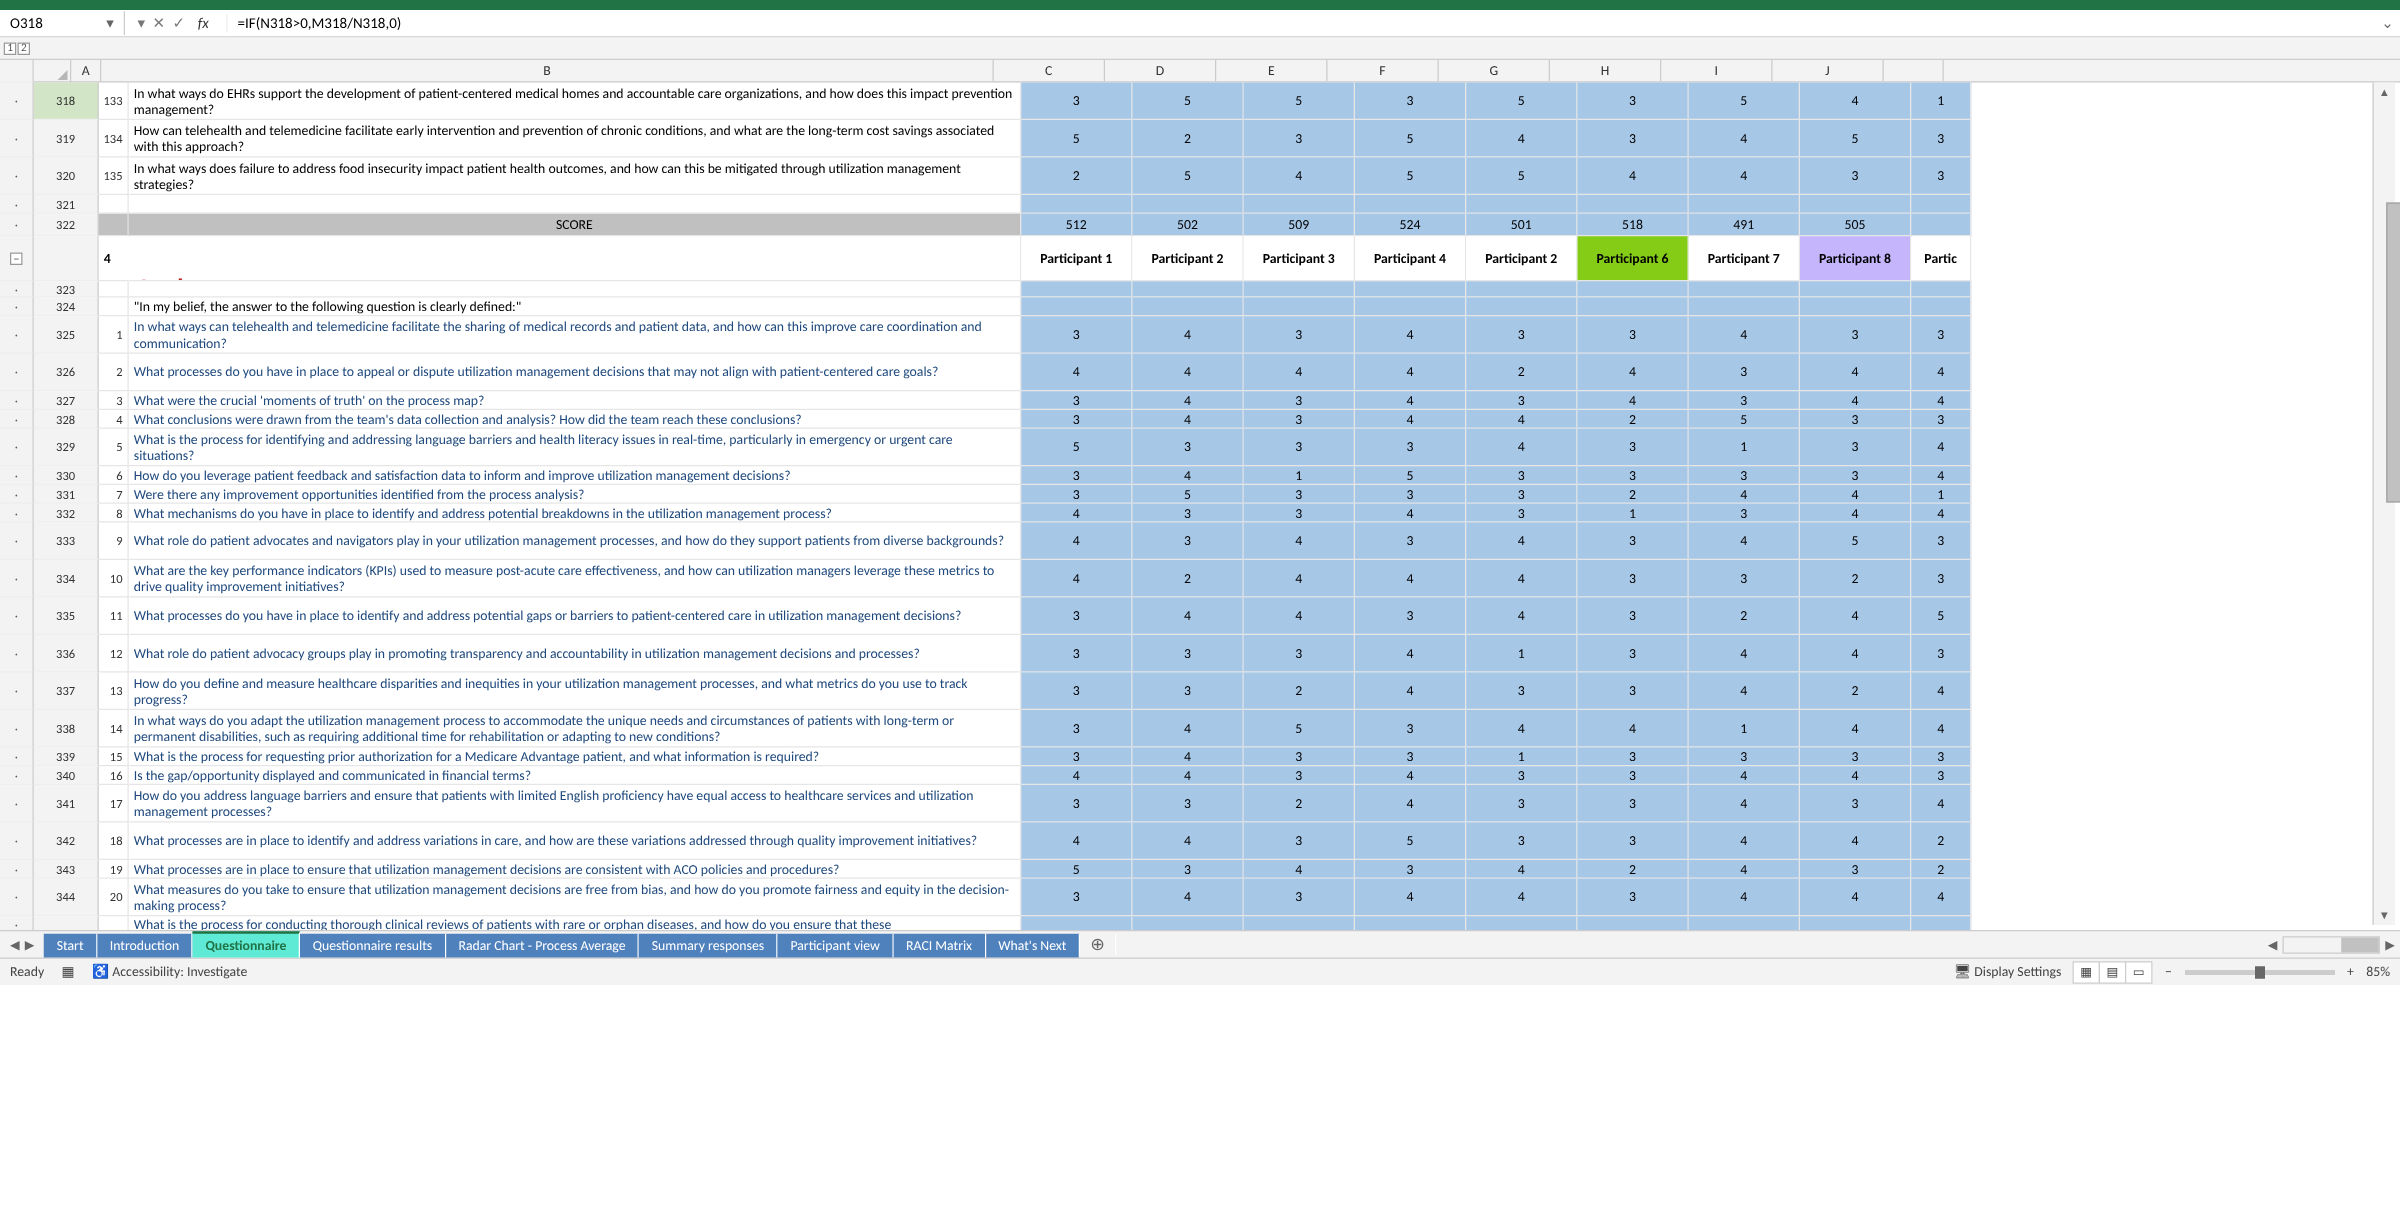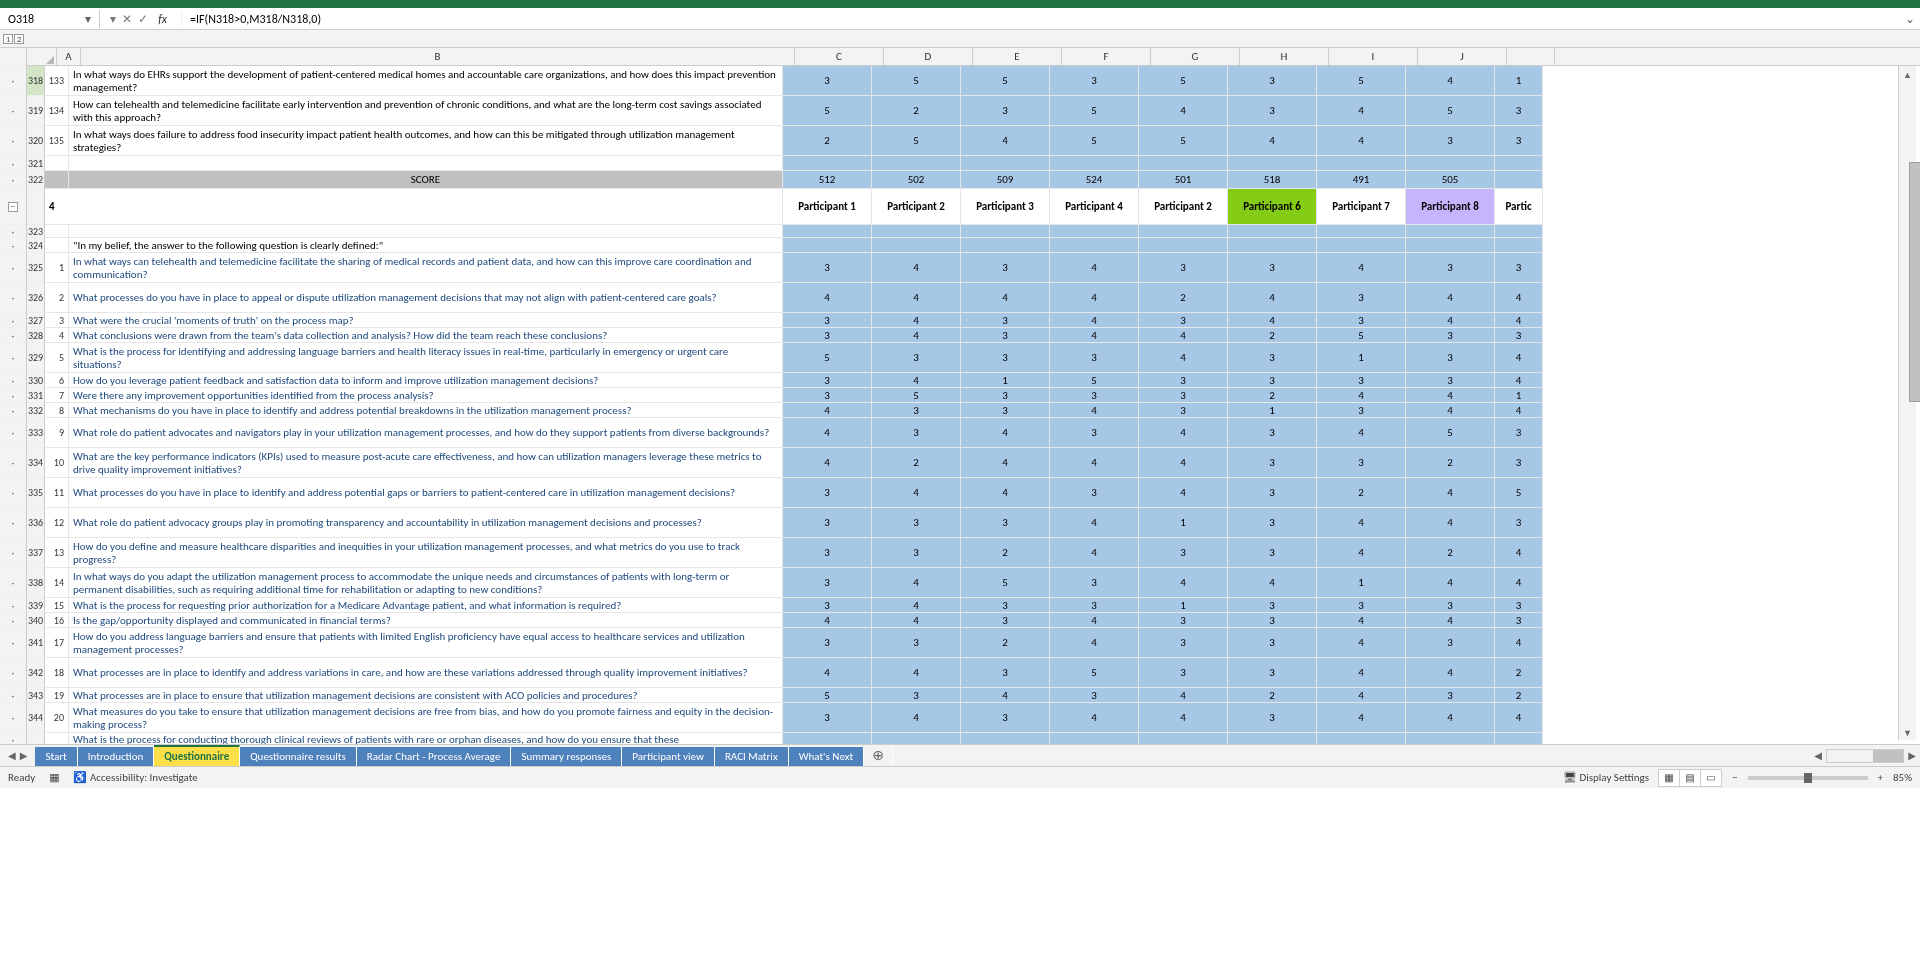--- a/index.html
+++ b/index.html
@@ -26,21 +26,21 @@
 .gutter .g-collapse { border:1px solid #999; width:10px; height:10px; display:inline-flex; align-items:center; justify-content:center; background:#fff; font-size:10px;}
 
 .grid { flex: 1; display: flex; flex-direction: column; overflow:hidden;}
 .col-headers { display: flex; height: 18px; background: #f3f3f3; border-bottom: 1px solid #ccc;}
 .col-headers > div { border-right: 1px solid #ccc; display:flex; align-items:center; justify-content:center; font-size:11px; color:#333;}
 .selectall-tri { width:30px; height:18px; position:relative;}
 .selectall-tri::after { content:''; position:absolute; right:2px; bottom:2px; width:0; height:0; border-left:8px solid transparent; border-bottom:8px solid #b7b7b7;}
 
 .rows { display:flex; flex-direction:column; }
 .row { display:flex; }
-.rownum { width:18px; background:#f3f3f3; border-right:1px solid #ccc; border-bottom:1px solid #eee; display:flex; align-items:center; justify-content:center; font-size:10px; color:#333;}
+.rownum { width:52px; background:#f3f3f3; border-right:1px solid #ccc; border-bottom:1px solid #eee; display:flex; align-items:center; justify-content:center; font-size:10px; color:#333;}
 .rownum.active { background:#d3e5c7; }
 .cell { border-right:1px solid #e6e6e6; border-bottom:1px solid #e6e6e6; padding:1px 4px; display:flex; align-items:center; font-size:11px; overflow:hidden;}
 .cell.num { justify-content:center; }
 .cell.blue { background:#a7c7e7; }
 .cell.greyband { background:#c0c0c0; justify-content:center; font-weight:normal;}
 .section-title { font-size:20px; color:#b91c1c; font-weight:bold; padding-left:2px;margin-top:48px;}
 .participant-hdr { font-weight:bold; font-size:11px; text-align:center; justify-content:center;}
 .small-serial { width:24px; font-size:10px; justify-content:flex-end; padding-right:4px; color:#333;}
 
 .c-A { width:24px; }
@@ -51,21 +51,21 @@
 .hscroll-area { position:absolute; right:4px; bottom:4px; top:18px; width:18px; background:#f3f3f3; border-left:1px solid #ccc; display:flex; flex-direction:column; align-items:center;}
 .hscroll-area .arrow { height:16px; font-size:9px; color:#666; display:flex; align-items:center; justify-content:center;}
 .hscroll-area .track { flex:1; position:relative; }
 .hscroll-area .thumb { position:absolute; top:80px; width:14px; left:1px; height:240px; background:#c1c1c1; border:1px solid #a0a0a0;}
 
 .sheet-tabs-row { display:flex; align-items:center; height:22px; background:#f3f3f3; border-top:1px solid #ccc; }
 .tab-nav { display:flex; gap:4px; padding:0 8px; color:#666; font-size:10px;}
 .tab-nav span { cursor:pointer; }
 .tabs { display:flex; align-items:flex-end; }
 .tab { padding:3px 10px; font-size:11px; color:#fff; background:#4f81bd; border-right:1px solid #fff; cursor:pointer;}
-.tab.active { background:#fde047; color:#217346; border-top:2px solid #217346; font-weight:bold;}
+.tab.active { background:#5eead4; color:#217346; border-top:2px solid #217346; font-weight:bold;}
 .tab.add { background:transparent; color:#666; font-size:14px; padding:0 8px;}
 
 .statusbar { display:flex; align-items:center; height:22px; background:#f3f3f3; border-top:1px solid #ccc; font-size:11px; color:#444; padding:0 8px; justify-content:space-between;}
 .statusbar .left { display:flex; gap:14px; align-items:center;}
 .statusbar .right { display:flex; gap:10px; align-items:center;}
 .view-btns { display:flex; }
 .view-btns span { width:22px; height:18px; border:1px solid #ccc; display:flex; align-items:center; justify-content:center; margin-left:-1px; background:#fff; font-size:10px;}
 .zoom-slider { width:120px; height:4px; background:#ccc; position:relative;}
 .zoom-slider .thumb { position:absolute; left:56px; top:-3px; width:8px; height:10px; background:#666;}
 

